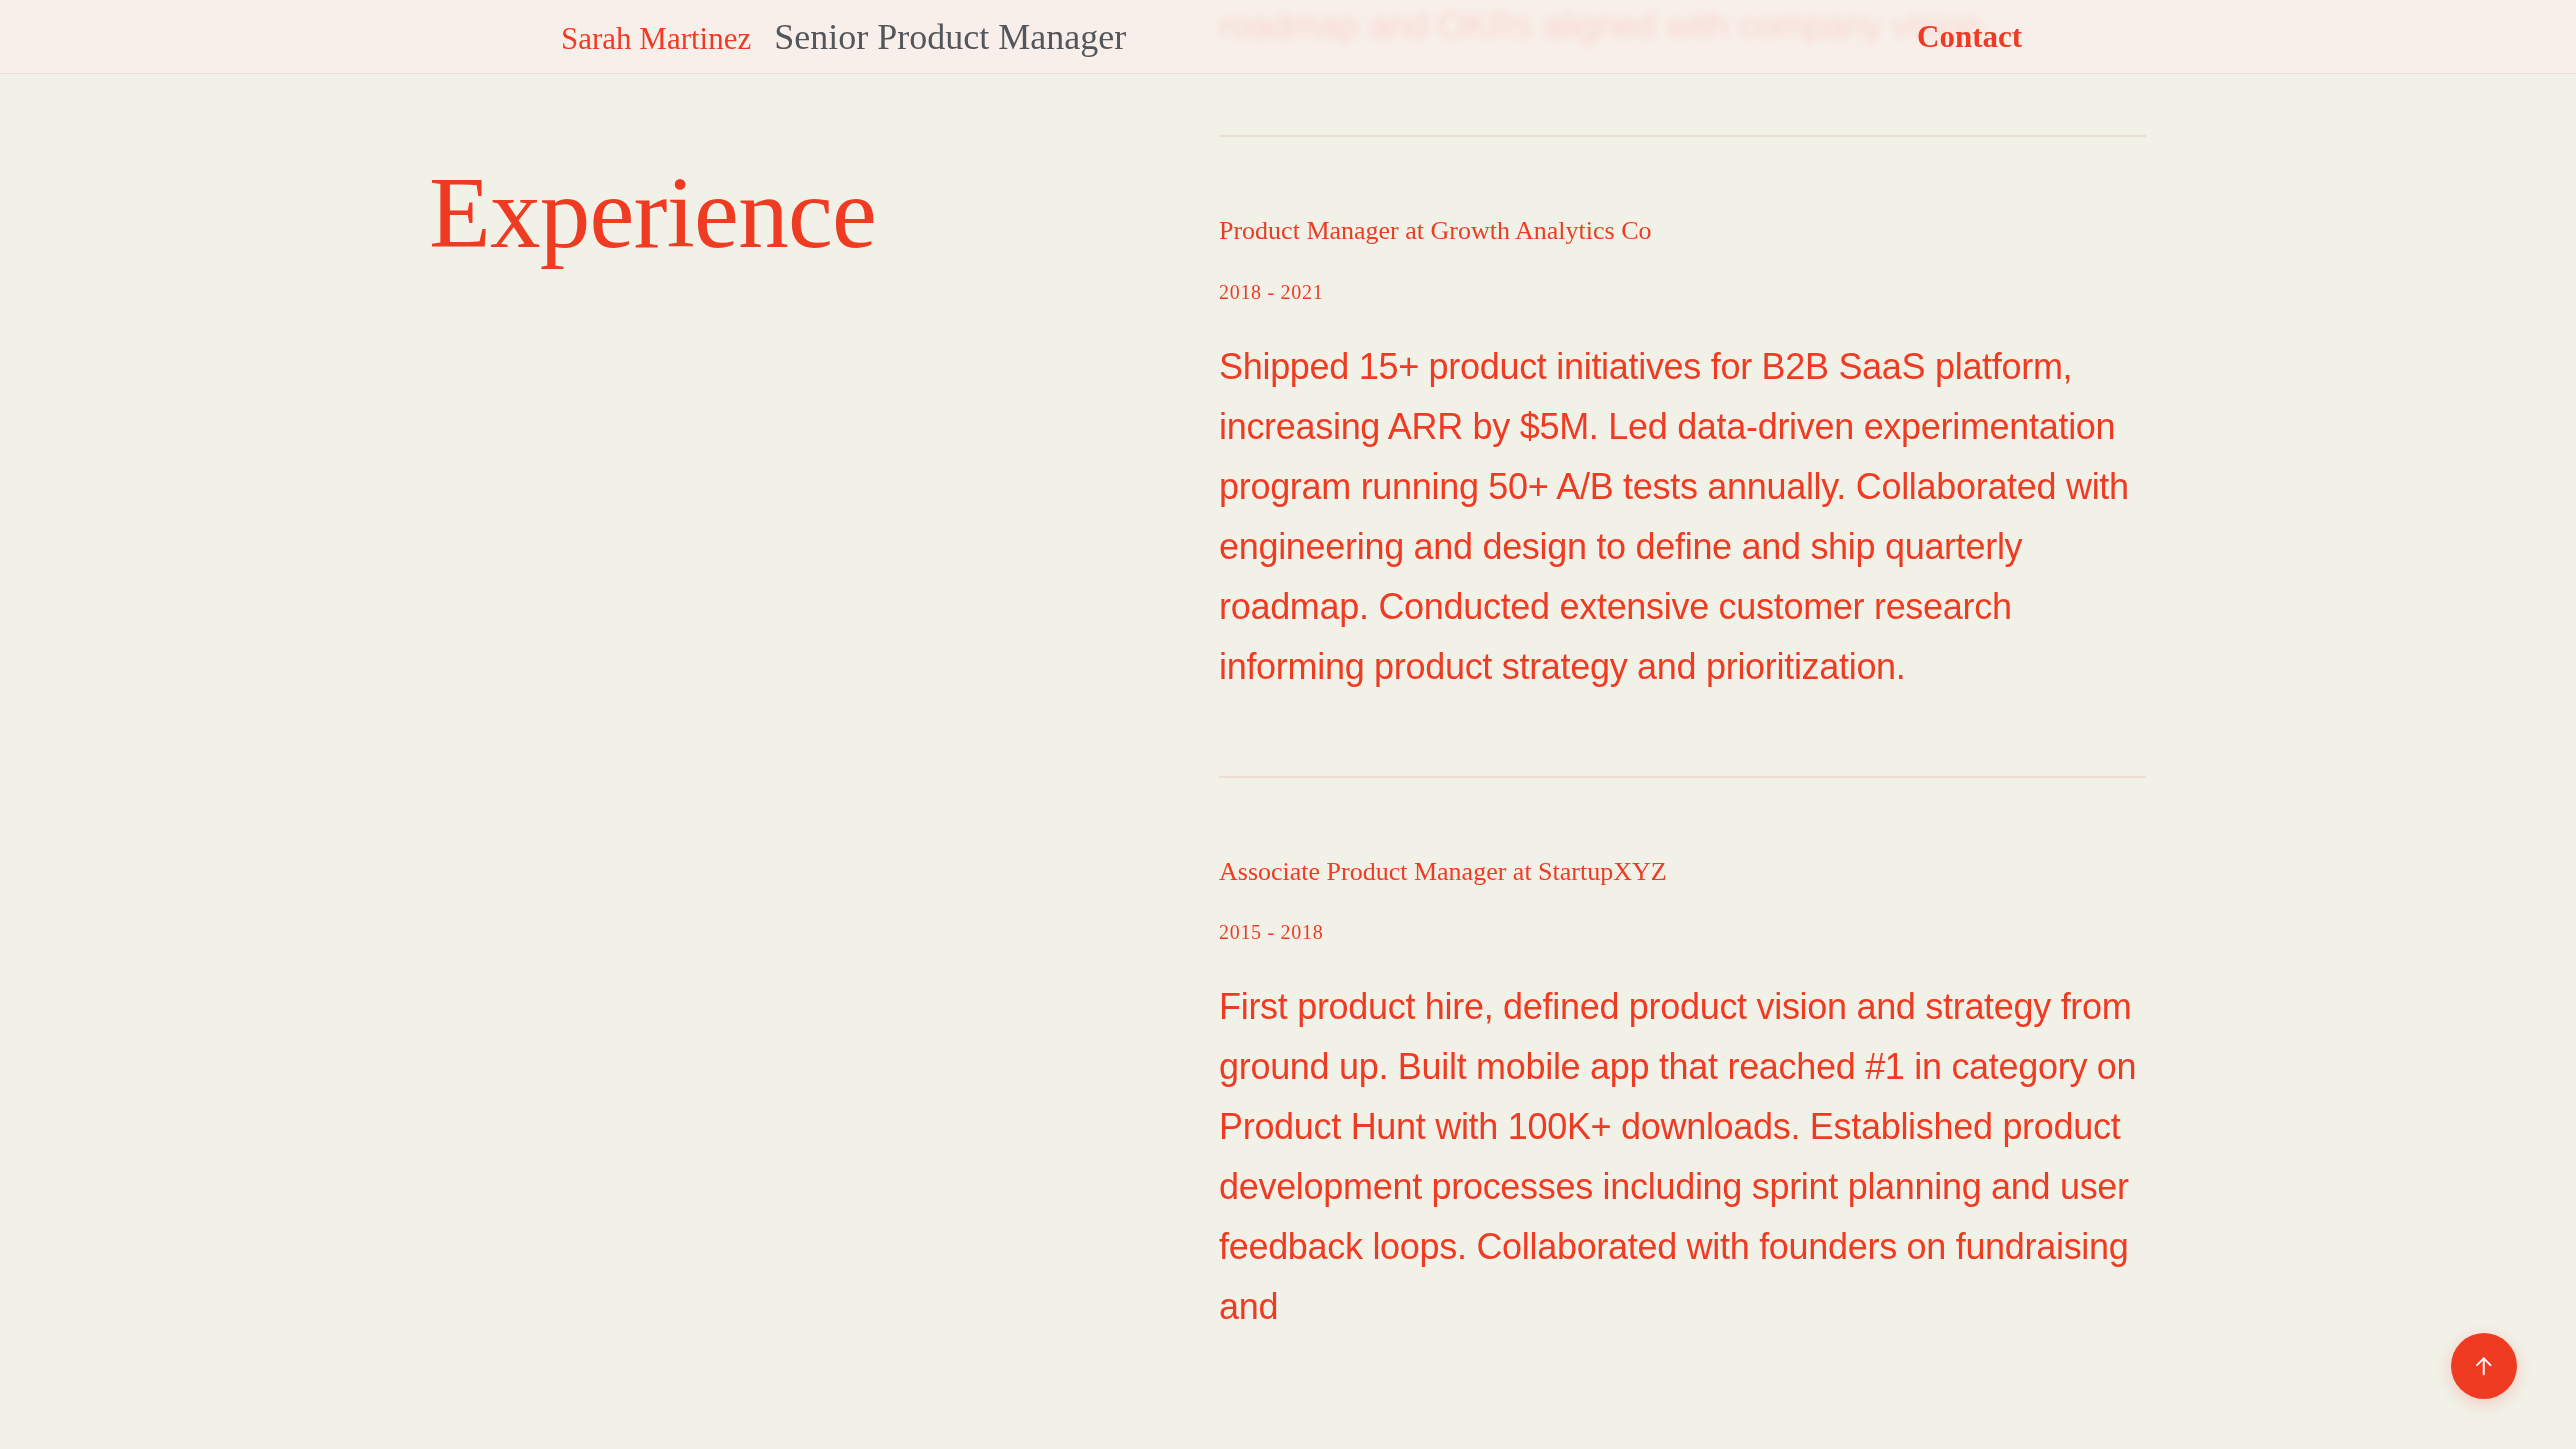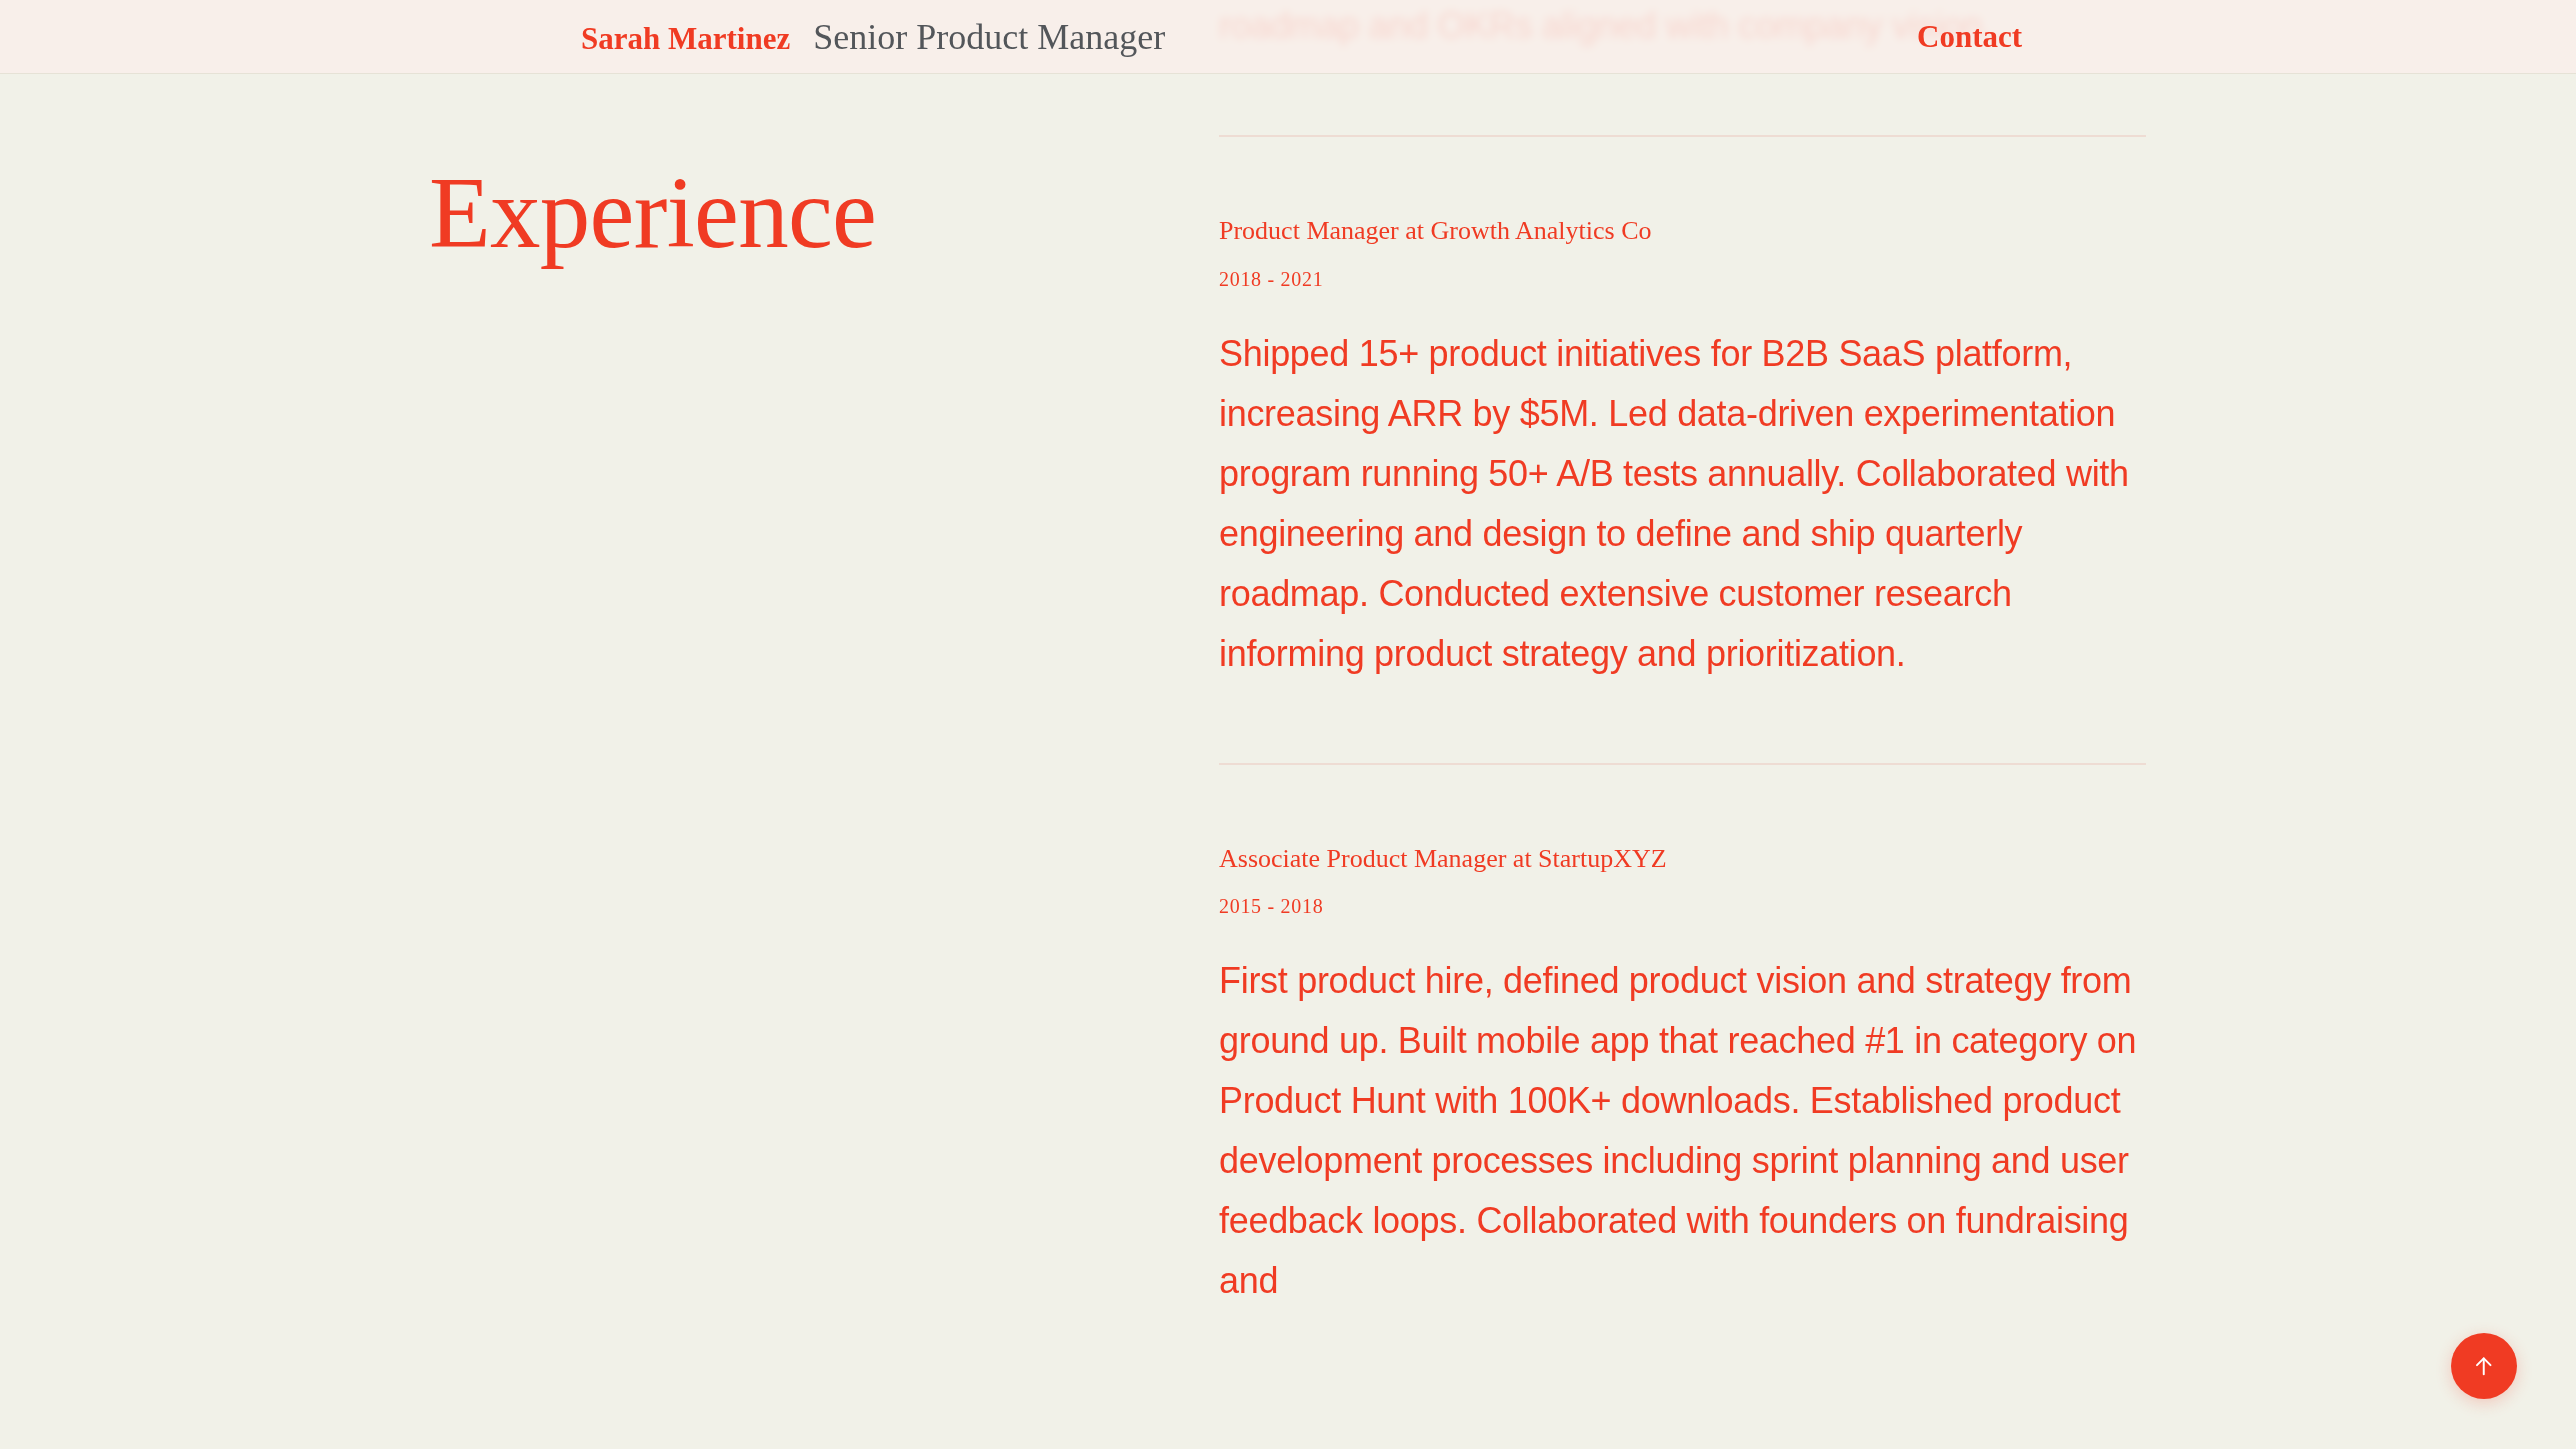--- a/index.html
+++ b/index.html
@@ -76,21 +76,21 @@
     letter-spacing:0px;
   }
 
   .entry-dates{
     font-family:"Liberation Serif", serif;
     font-size:20px;
     line-height:1.3;
     font-weight:400;
     color:var(--red);
     letter-spacing:0.7px;
-    margin-top:19px;
+    margin-top:32px;
   }
 
   .entry-body{
     font-family:"Liberation Sans", sans-serif;
     font-size:36px;
     line-height:60px;
     font-weight:400;
     color:var(--red);
     letter-spacing:-0.3px;
     margin-top:32px;
@@ -130,24 +130,23 @@
     transform:translateY(-50%);
     display:flex;
     align-items:baseline;
     gap:23px;
     white-space:nowrap;
   }
 
   .brand-name{
     font-family:"Liberation Serif", serif;
     font-size:31px;
-    font-weight:700;
-    color:var(--red);
-    letter-spacing:0px;
-    margin-left:20px;
+    font-weight:400;
+    color:var(--red);
+    letter-spacing:0px;
   }
 
   .brand-role{
     font-family:"Liberation Serif", serif;
     font-size:36px;
     font-weight:400;
     color:#53565A;
     letter-spacing:0px;
   }
 

